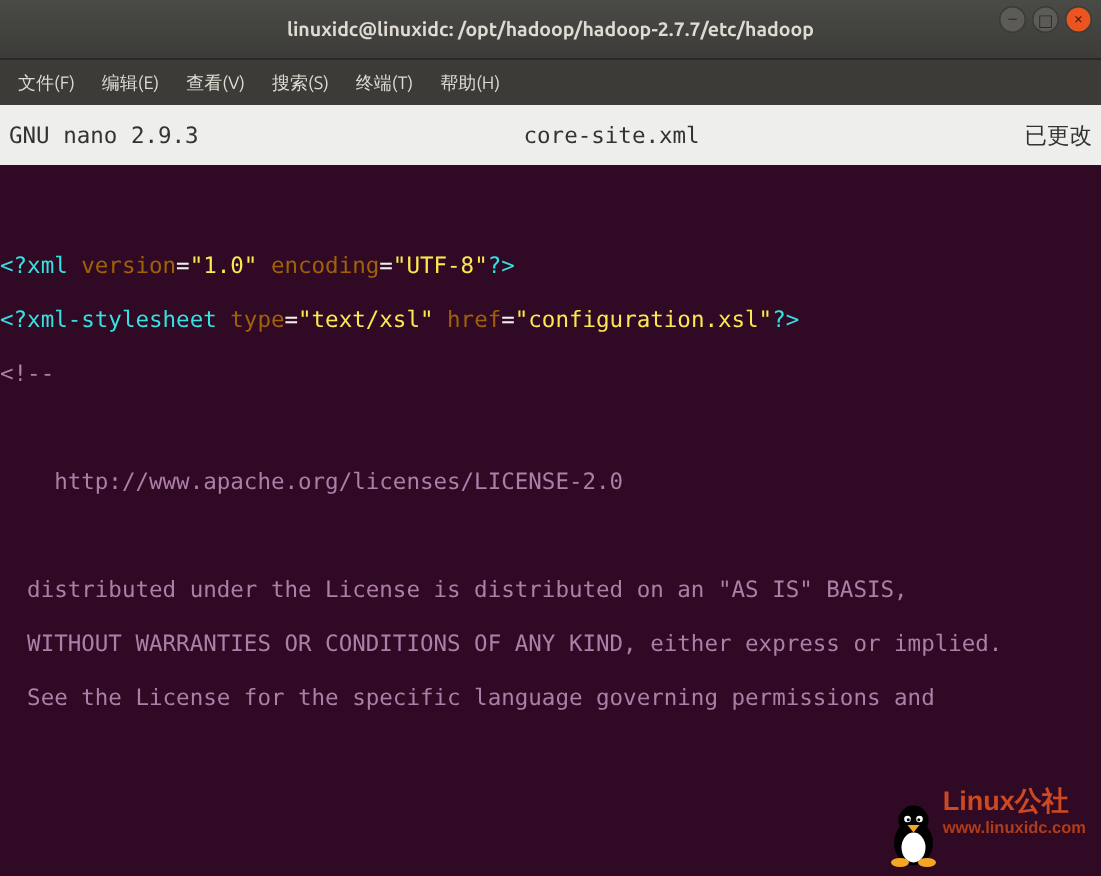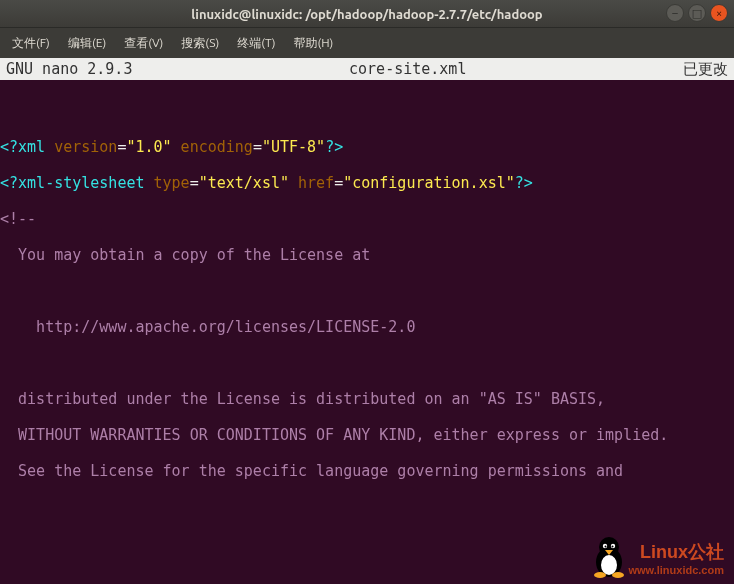--- a/index.html
+++ b/index.html
@@ -4,21 +4,21 @@
 <style>
 * { margin: 0; padding: 0; box-sizing: border-box; }
 body {
   width: 734px;
   height: 584px;
   font-family: "Ubuntu", "DejaVu Sans", sans-serif;
   background: #300a24;
   overflow: hidden;
 }
 .titlebar {
-  height: 28px;
+  height: 40px;
   background: linear-gradient(to bottom, #4a4a46, #3c3b37);
   display: flex;
   align-items: center;
   justify-content: center;
   position: relative;
   border-bottom: 1px solid #2a2a27;
   text-align: right;
 }
 .titlebar-text {
   color: #dfdbd2;
@@ -54,21 +54,21 @@
   gap: 2px;
 }
 .menu-item {
   color: #dfdbd2;
   font-size: 12px;
   padding: 4px 8px;
 }
 .nano-titlebar {
   background: #eeeeec;
   color: #333;
-  height: 22px;
+  height: 40px;
   display: flex;
   align-items: center;
   font-family: "DejaVu Sans Mono", monospace;
   font-size: 15px;
   padding: 0 6px;
 }
 .nano-title-left { flex: 0 0 auto; }
 .nano-title-center { flex: 1; text-align: center; }
 .nano-title-right { flex: 0 0 auto; }
 .terminal {
@@ -80,27 +80,27 @@
   white-space: pre;
 }
 .c-cyan { color: #34e2e2; }
 .c-green { color: #a16207; }
 .c-yellow { color: #fce94f; }
 .c-magenta { color: #ad7fa8; }
 .c-white { color: #eeeeec; }
 .watermark {
   position: absolute;
   right: 10px;
-  bottom: 8px;
+  bottom: 26px;
   color: #e95420;
   font-family: sans-serif;
   font-size: 18px;
   font-weight: bold;
   opacity: 0.85;
-  text-align: right;
+  text-align: left;
   pointer-events: none;
 }
 .watermark .small { font-size: 11px; color: #c74416; display: block; }
 .penguin {
   position: absolute;
   right: 105px;
   bottom: 6px;
   width: 40px;
   height: 44px;
   pointer-events: none;
@@ -131,21 +131,20 @@
   <span class="nano-title-left">  GNU nano 2.9.3</span>
   <span class="nano-title-center">core-site.xml</span>
   <span class="nano-title-right">已更改 </span>
 </div>
 
 <div class="terminal">
 <div> </div>
 <div><span class="c-cyan">&lt;?</span><span class="c-cyan">xml</span><span class="c-green"> version</span><span class="c-white">=</span><span class="c-yellow">"1.0"</span><span class="c-green"> encoding</span><span class="c-white">=</span><span class="c-yellow">"UTF-8"</span><span class="c-cyan">?&gt;</span></div>
 <div><span class="c-cyan">&lt;?</span><span class="c-cyan">xml-stylesheet</span><span class="c-green"> type</span><span class="c-white">=</span><span class="c-yellow">"text/xsl"</span><span class="c-green"> href</span><span class="c-white">=</span><span class="c-yellow">"configuration.xsl"</span><span class="c-cyan">?&gt;</span></div>
 <div class="c-magenta">&lt;!--</div>
-<div class="c-magenta">  You may obtain a copy of the License at</div>
 <div> </div>
 <div class="c-magenta">    http://www.apache.org/licenses/LICENSE-2.0</div>
 <div> </div>
 <div class="c-magenta">  distributed under the License is distributed on an "AS IS" BASIS,</div>
 <div class="c-magenta">  WITHOUT WARRANTIES OR CONDITIONS OF ANY KIND, either express or implied.</div>
 <div class="c-magenta">  See the License for the specific language governing permissions and</div>
 
 
 
 

